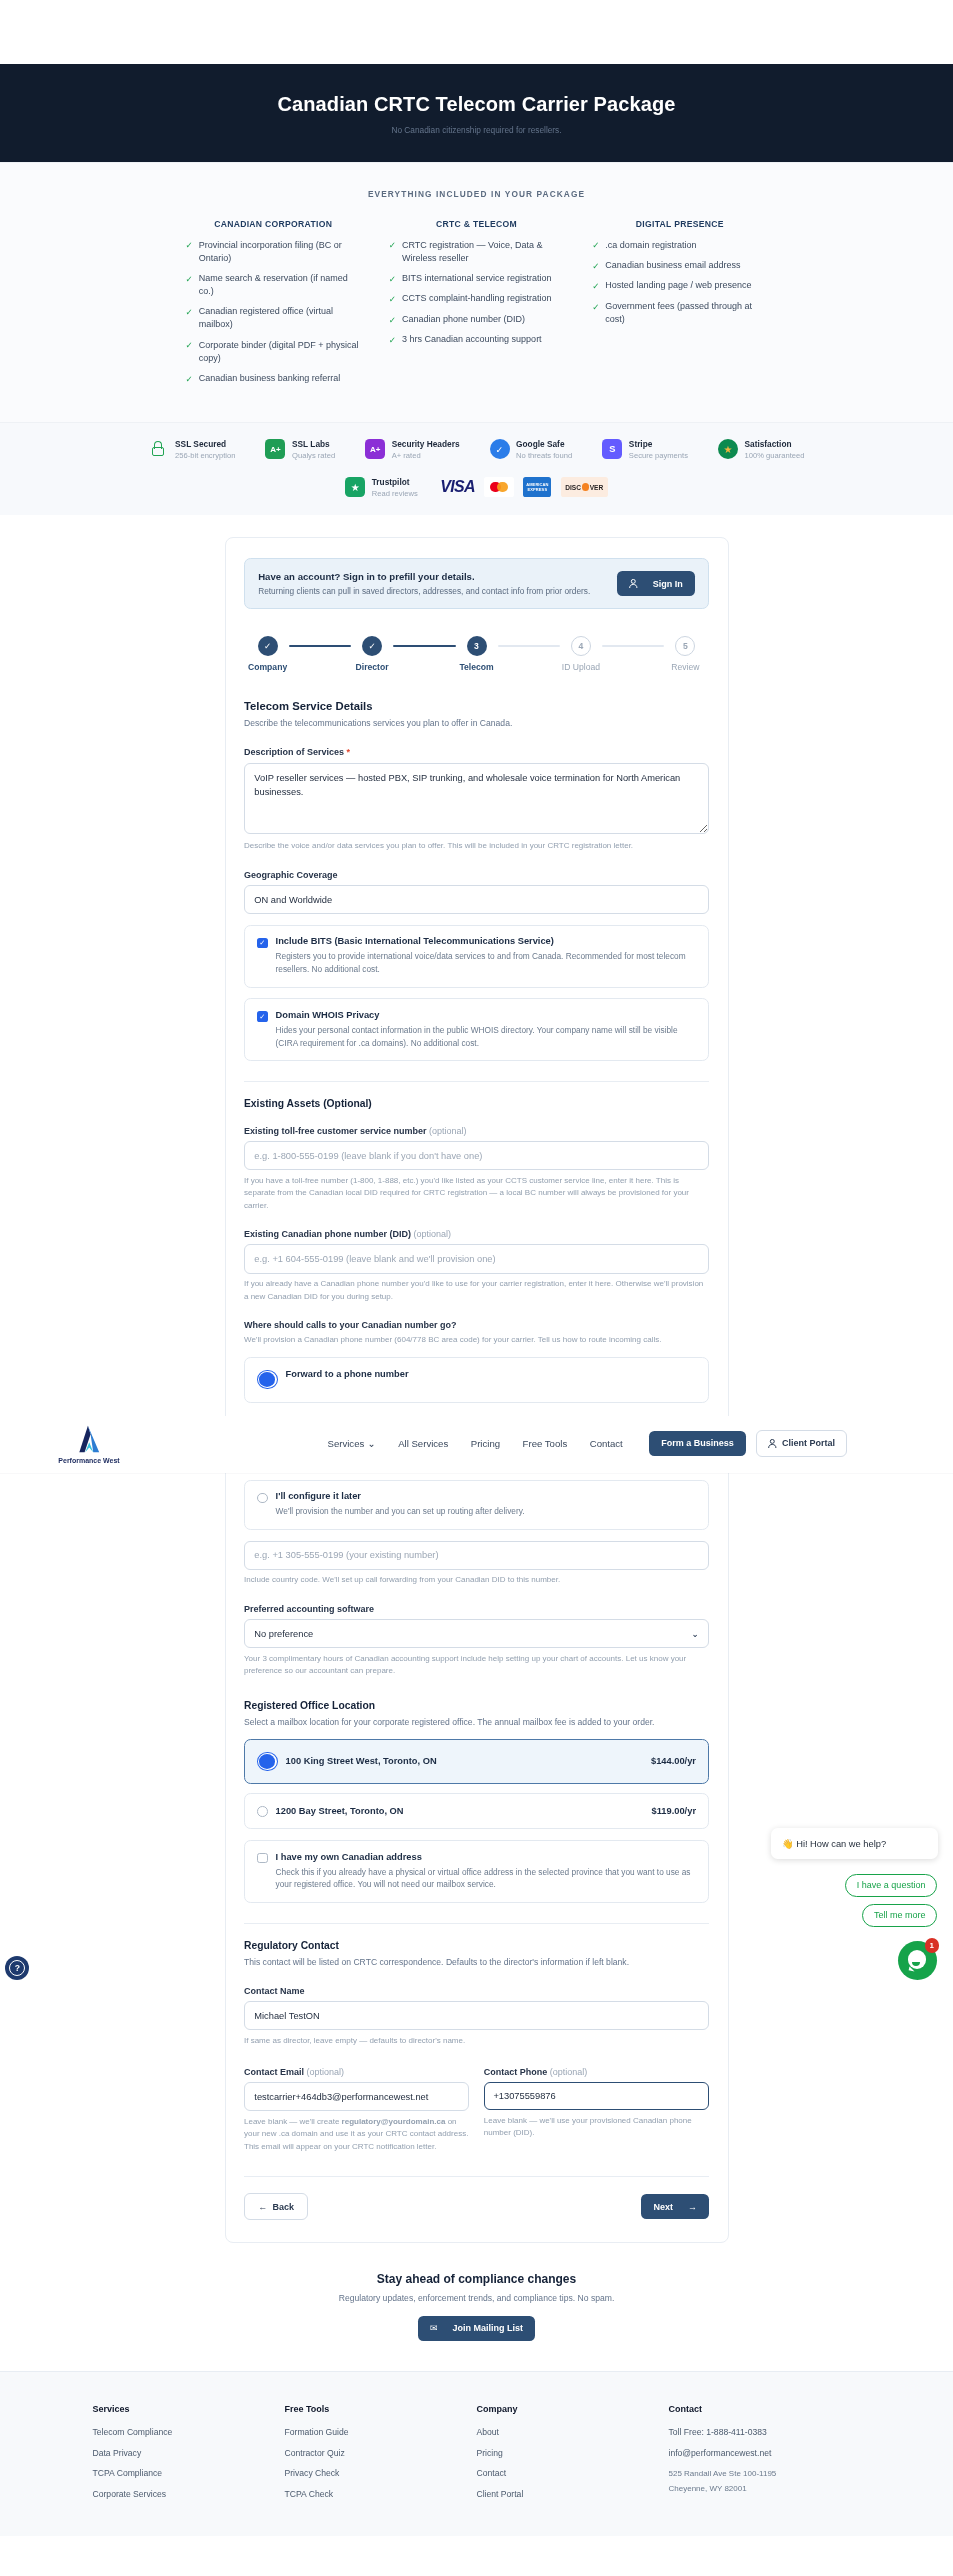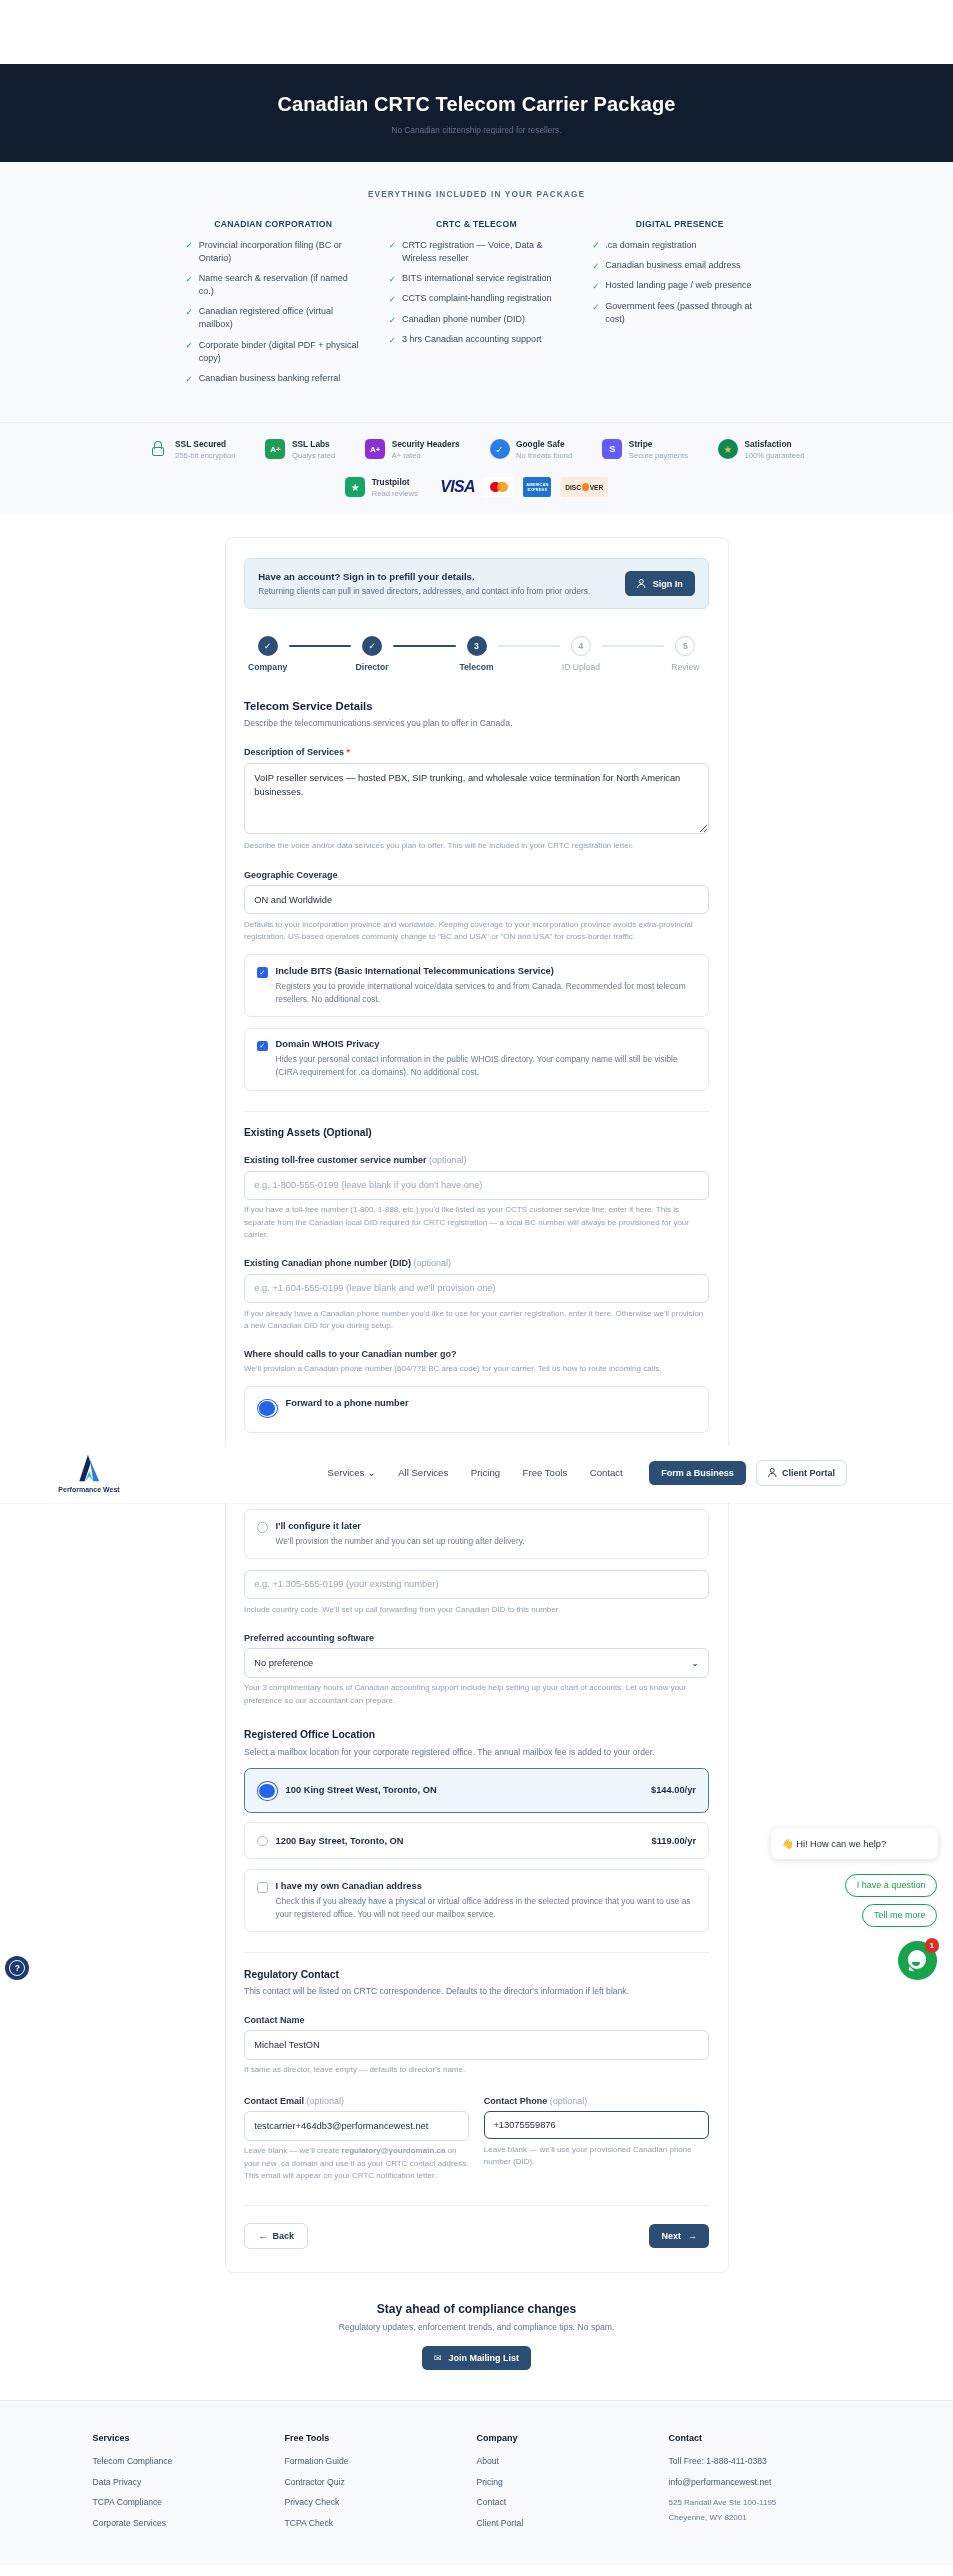--- a/index.html
+++ b/index.html
@@ -46,21 +46,21 @@
   .mc .red { background:#eb001b; margin-right:-4px; } .mc .org { background:#f79e1b; opacity:.92; }
   .amex { width:28px; height:20px; background:#1f72cd; border-radius:2.6px; color:#fff; font-size:4px; font-weight:bold; display:flex; flex-direction:column; align-items:center; justify-content:center; line-height:1.3; letter-spacing:0.1px; }
   .discover { height:20px; padding:0 4.6px; background:#fcece0; border-radius:2.6px; display:flex; align-items:center; font-size:6.6px; font-weight:bold; color:#231f20; }
   .disc-dot { width:7.3px; height:7.3px; border-radius:50%; background:#f58220; margin:0 0.7px; display:inline-block; }
 
   
   .formwrap { width:504px; margin:22.5px auto 0; border:0.7px solid #e8edf3; border-radius:8px; padding:20px 18.5px 22.5px; background:#fff; }
   .signin { background:#eaf2f9; border:0.7px solid #cfe0ee; border-radius:6.6px; padding:12px 13.2px; display:flex; align-items:center; justify-content:space-between; }
   .signin .t1 { font-size:9.6px; font-weight:bold; color:#1c2c44; }
   .signin .t2 { font-size:8.3px; color:#5b6b80; margin-top:4px; }
-  .btn-navy { background:#2d4e74; color:#fff; border:none; border-radius:5.3px; padding:7.3px 12px; font-size:9px; font-weight:bold; display:inline-flex; align-items:center; gap:7px; cursor:pointer; font-family:inherit; }
+  .btn-navy { background:#2d4e74; color:#fff; border:none; border-radius:5.3px; padding:7.3px 12px; font-size:9px; font-weight:bold; display:inline-flex; align-items:center; gap:15px; cursor:pointer; font-family:inherit; }
   .person-ic { display:inline-block; }
 
   
   .steps { display:flex; align-items:flex-start; margin:26.5px 2.6px 0; }
   .step { display:flex; flex-direction:column; align-items:center; width:42px; }
   .dot { width:20px; height:20px; border-radius:50%; display:flex; align-items:center; justify-content:center; font-size:8.6px; font-weight:bold; }
   .step.on .dot { background:#2d4e74; color:#fff; }
   .step.off .dot { background:#fff; color:#9aa6b5; border:1px solid #cdd6e1; }
   .step .lbl { margin-top:6.6px; font-size:8.6px; }
   .step.on .lbl { color:#2d4e74; font-weight:bold; }
@@ -352,21 +352,20 @@
       <div class="sec-title">Telecom Service Details</div>
       <div class="sec-sub">Describe the telecommunications services you plan to offer in Canada.</div>
     </div>
 
     <div class="flabel"><span>Description of Services</span> <span class="req">*</span></div>
     <textarea class="ta" style="">VoIP reseller services — hosted PBX, SIP trunking, and wholesale voice termination for North American businesses.</textarea>
     <div class="help">Describe the voice and/or data services you plan to offer. This will be included in your CRTC registration letter.</div>
 
     <div class="flabel">Geographic Coverage</div>
     <input class="inp" value="ON and Worldwide" style="">
-    <div class="help">Defaults to your incorporation province and worldwide. Keeping coverage to your incorporation province avoids extra-provincial registration. US-based operators commonly change to "BC and USA" or "ON and USA" for cross-border traffic.</div>
 
     <div class="card">
       <div class="cb-row">
         <span class="cbox">✓</span>
         <div>
           <div class="cb-title">Include BITS (Basic International Telecommunications Service)</div>
           <div class="cb-desc">Registers you to provide international voice/data services to and from Canada. Recommended for most telecom resellers. No additional cost.</div>
         </div>
       </div>
     </div>

